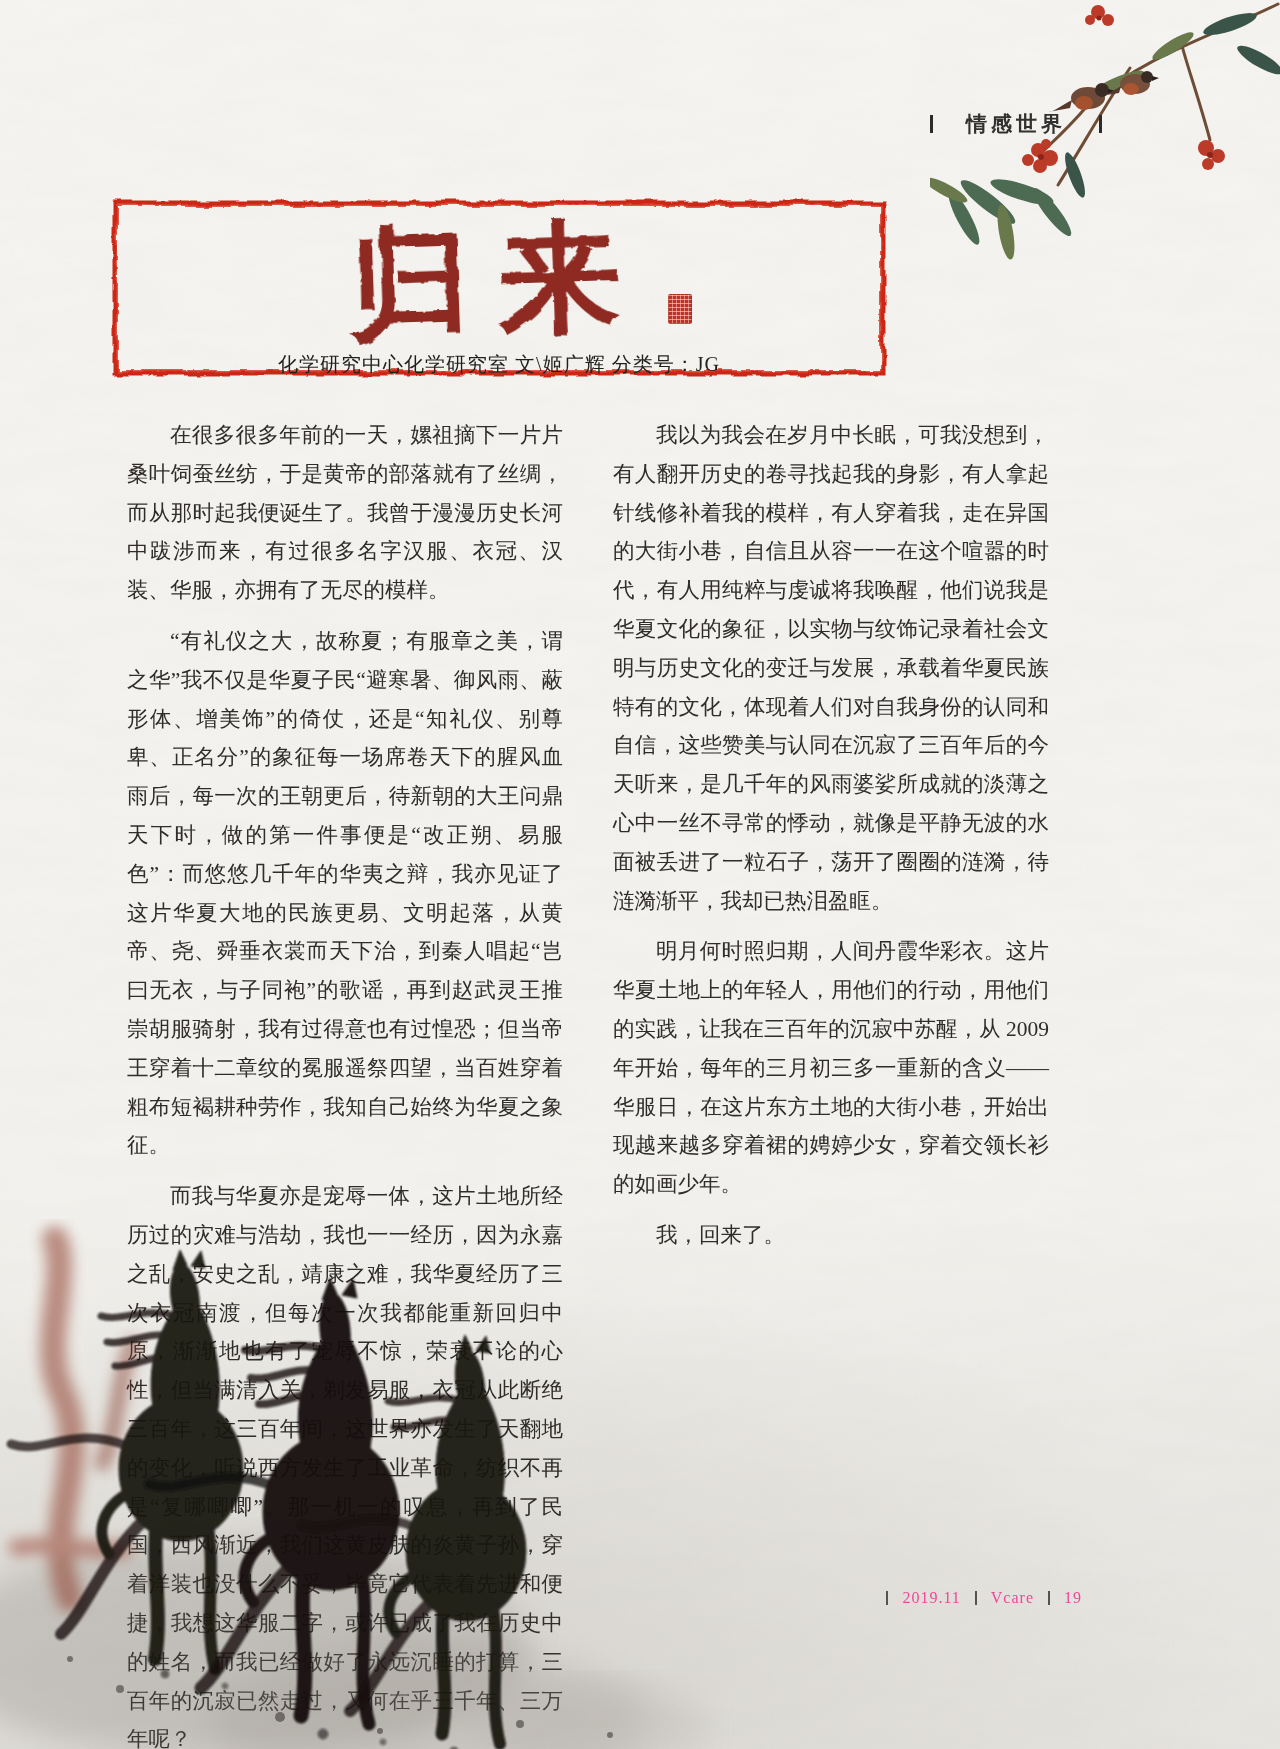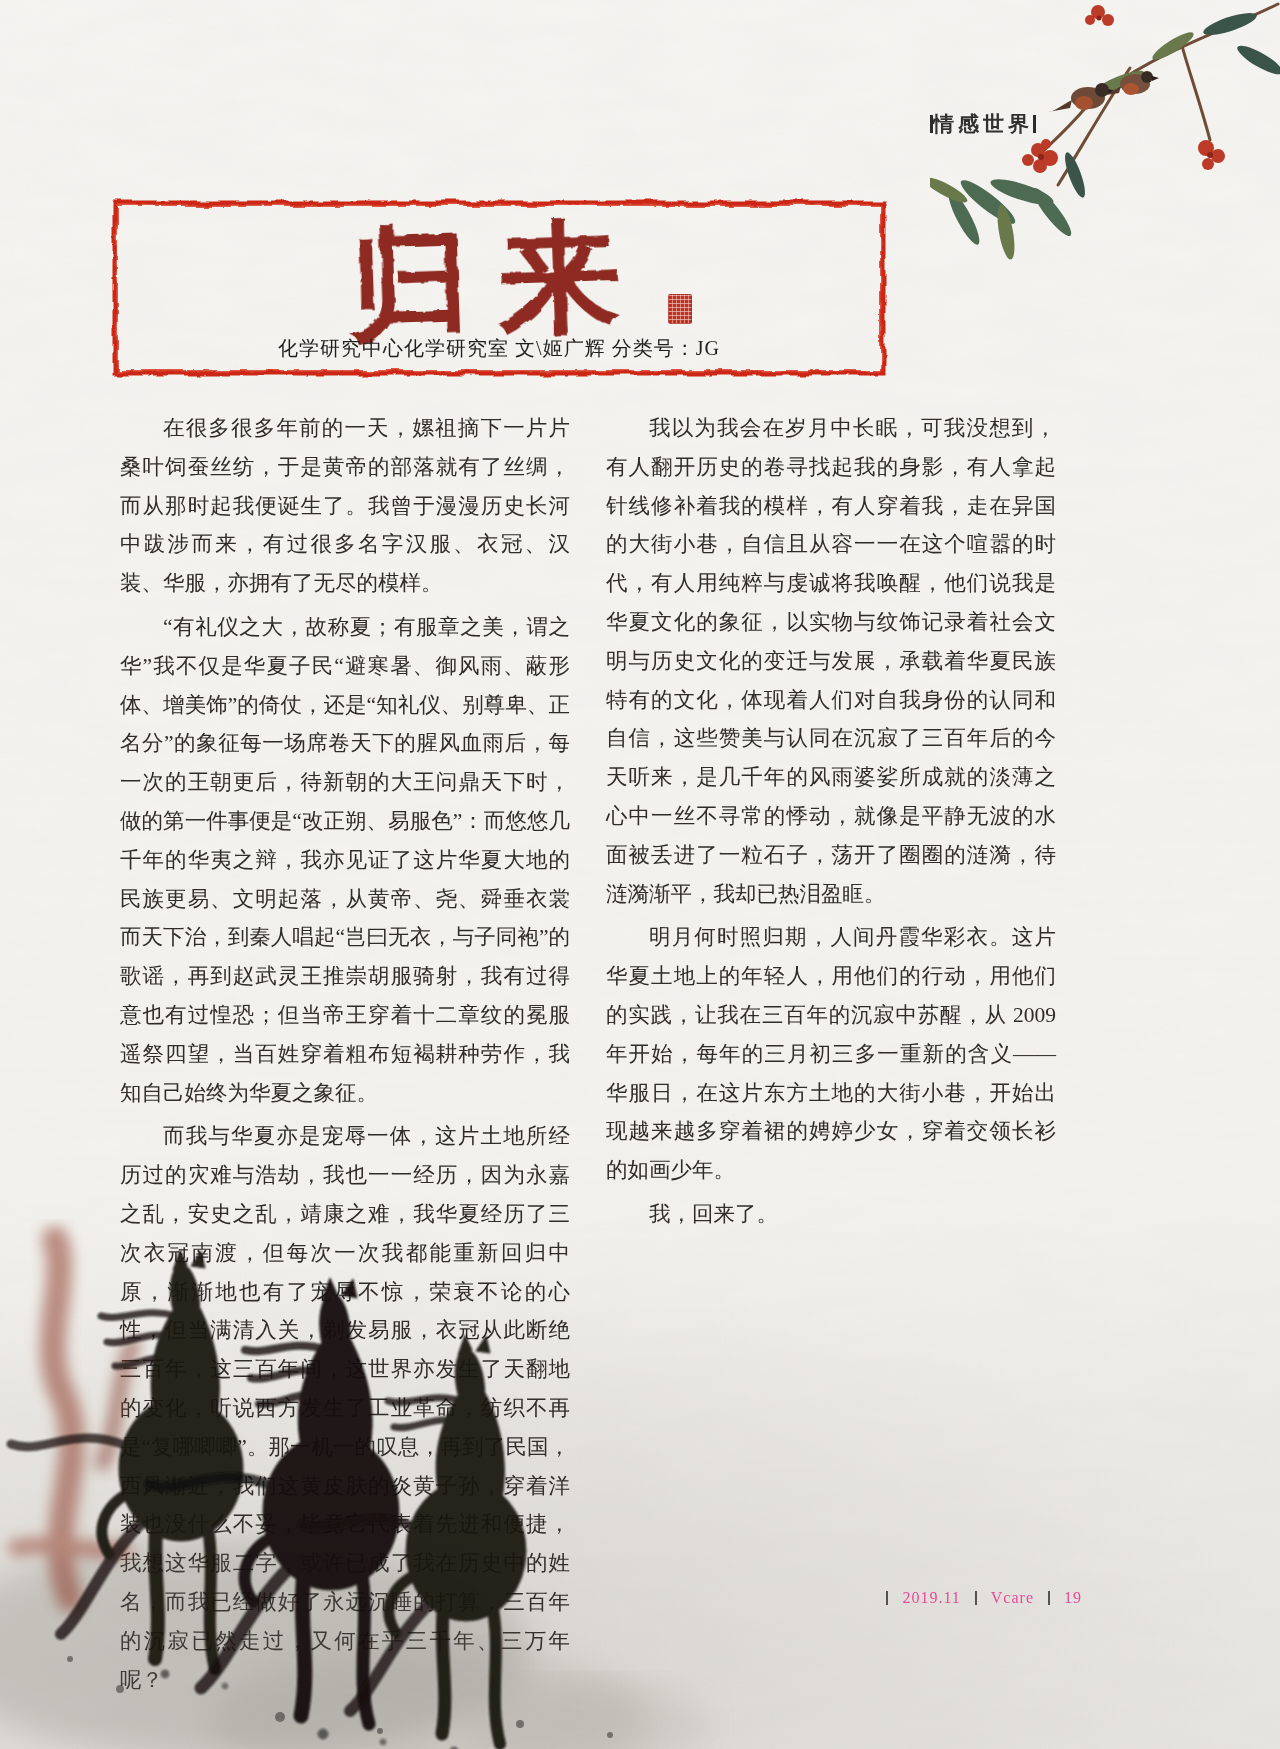--- a/index.html
+++ b/index.html
@@ -11,48 +11,48 @@
     font-family:"Liberation Serif","DejaVu Serif",serif;
   }
   .paper-texture{position:absolute;left:0;top:0;width:1280px;height:1749px;opacity:0.55;pointer-events:none;}
   .bottom-wash{
     position:absolute;left:0;right:0;bottom:0;height:560px;pointer-events:none;
     background:linear-gradient(to bottom, rgba(122,116,108,0) 0%, rgba(122,116,108,0.06) 40%, rgba(122,116,108,0.10) 100%);
   }
 
   
   .section-header{
-    position:absolute;top:110px;left:890px;display:flex;align-items:center;
+    position:absolute;top:110px;left:890px;display:flex;align-items:center;gap:33px;
     color:#333130;font-size:21px;font-weight:bold;letter-spacing:4px;
     font-family:"Liberation Sans","DejaVu Sans",sans-serif;
     padding-left:40px;
   }
   .vbar{display:inline-block;width:3px;height:18px;background:#2d2b2a;}
 
   
   .title-box{position:absolute;left:110px;top:198px;width:778px;height:180px;}
   .box-border{position:absolute;left:0;top:0;width:778px;height:180px;overflow:visible;}
   .title-svg{position:absolute;left:0;top:-14px;width:778px;height:170px;overflow:visible;}
   .seal{
     position:absolute;left:558px;top:96px;width:24px;height:30px;border-radius:2px;
     background:
       repeating-linear-gradient(0deg, rgba(255,235,230,0.55) 0 1px, rgba(0,0,0,0) 1px 4px),
       repeating-linear-gradient(90deg, rgba(255,235,230,0.45) 0 1px, rgba(0,0,0,0) 1px 4px),
       #bd3425;
     box-shadow:0 0 0 1px rgba(168,40,26,0.6) inset;
   }
   .byline{
-    position:absolute;left:0;right:0;bottom:16px;text-align:center;
+    position:absolute;left:0;right:0;bottom:0;text-align:center;
     font-size:20px;color:#211f1d;letter-spacing:1px;
   }
 
   
   .article{position:absolute;left:115px;top:404px;width:946px;display:flex;gap:26px;}
   .col{width:460px;font-size:21.5px;line-height:38.8px;color:#2f2c29;text-align:justify;text-justify:inter-ideograph;}
-  .col p{margin:5px;text-indent:2em;}
+  .col p{margin:12px;text-indent:2em;}
 
   
   .footer{
     position:absolute;right:198px;bottom:142px;display:flex;align-items:center;gap:14px;
     font-size:16px;color:#ec4899;letter-spacing:1px;
   }
   .fbar{display:inline-block;width:2px;height:14px;background:#555351;}
 
   .corner-art{position:absolute;right:0;top:0;width:350px;height:260px;pointer-events:none;}
   .horses-art{position:absolute;left:0;bottom:0;width:780px;height:530px;pointer-events:none;}

